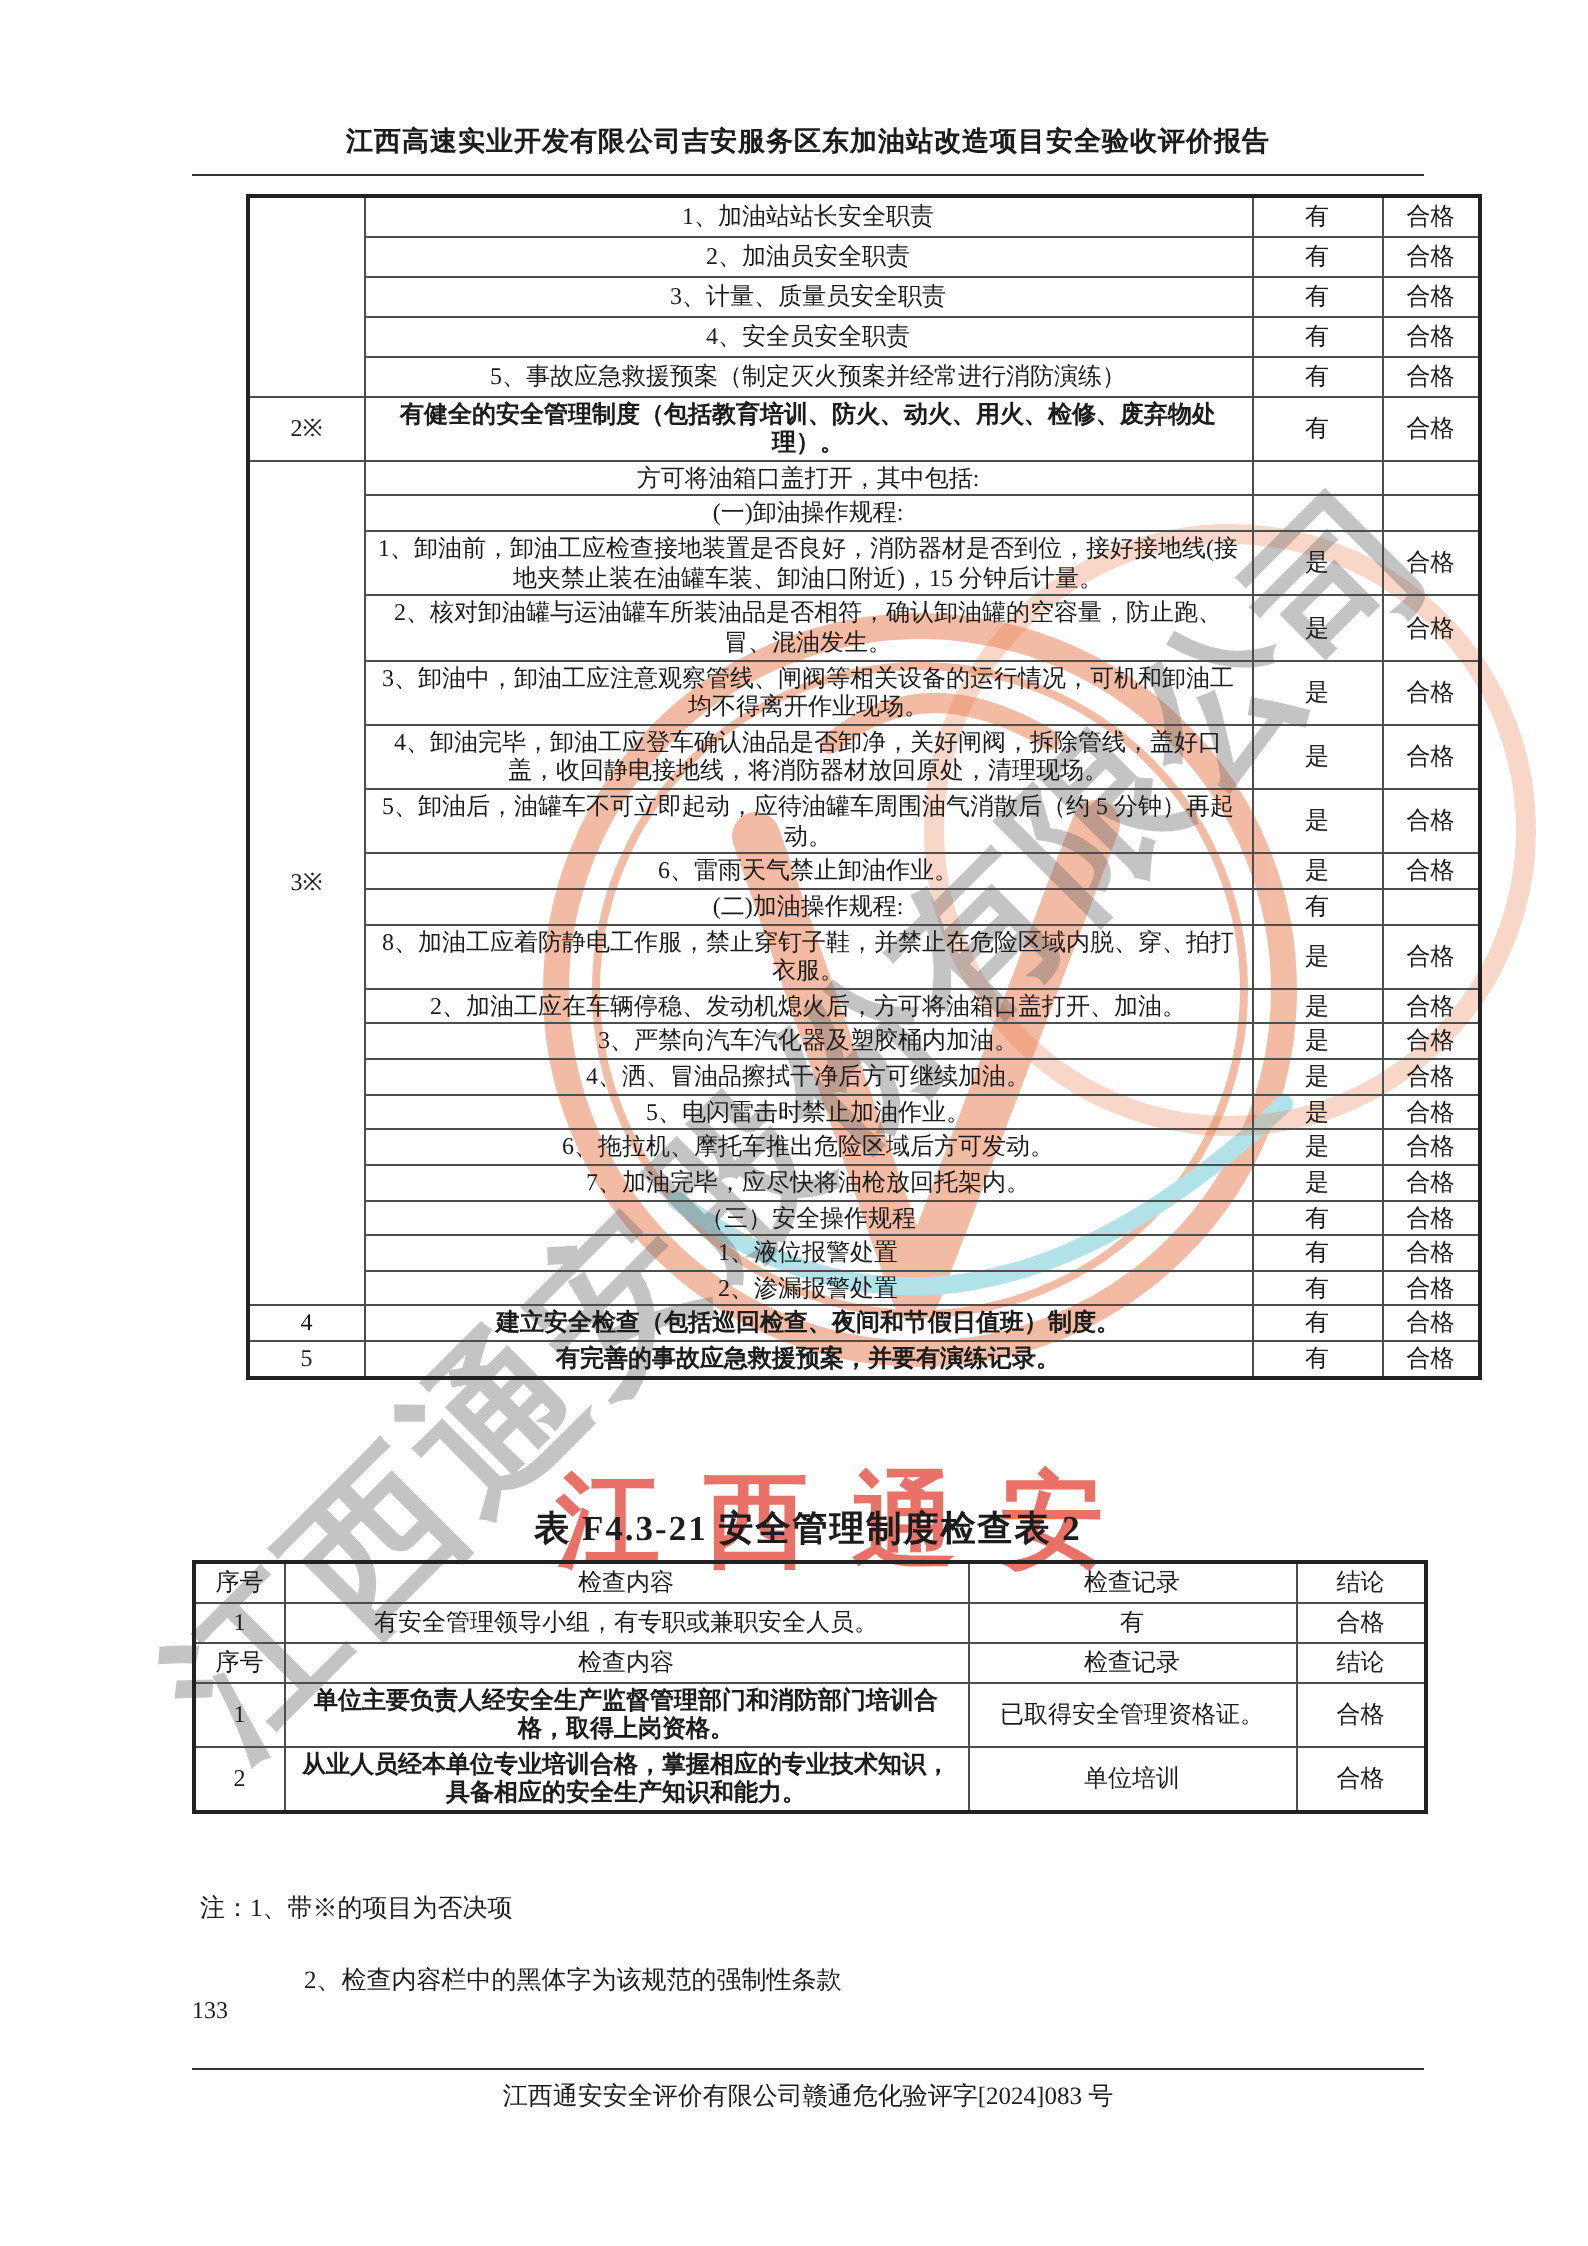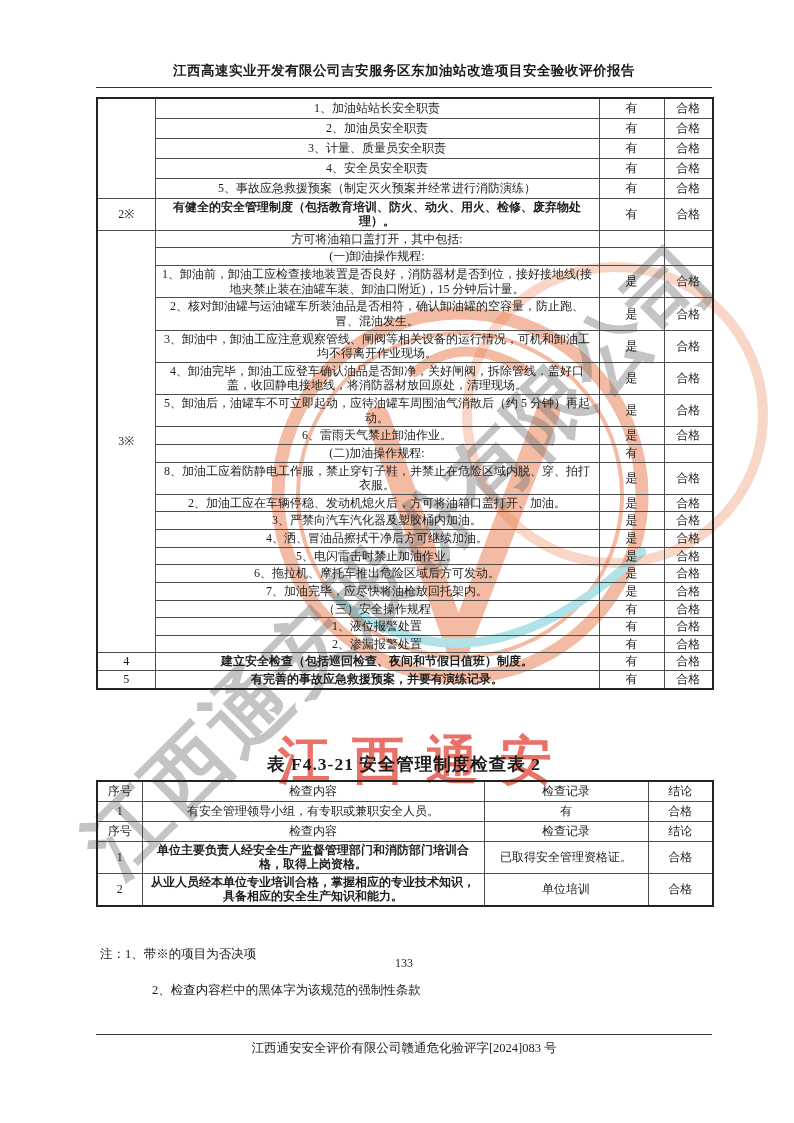--- a/index.html
+++ b/index.html
@@ -27,34 +27,34 @@
   .content { position:absolute; inset:0; z-index:1; }
   .doc-header {
     position:absolute; top:62px; left:96px; width:616px;
     text-align:center; font-size:13.5px; font-weight:bold; letter-spacing:0.5px;
   }
   .header-rule { position:absolute; top:87px; left:96px; width:616px; border-top:1.6px solid #333; }
 
   table { border-collapse:collapse; table-layout:fixed; background:transparent; }
   .tbl { position:absolute; left:96px; width:616px; border:2px solid #222; }
   .tbl td { border:1px solid #4d4d4d; font-size:12px; line-height:1.22; padding:1px 3px; text-align:center; vertical-align:middle; }
-  .tbl1 { top:97px; }
+  .tbl1 { top:97px;margin-left:27px; }
   .tbl2 { top:780px; }
   tr.r20 td { height:20px; }
   tr.thick td { border-top:1.8px solid #222; }
   td.bold, tr.boldrow td.c-content { font-weight:bold; }
   .tbl2 td.hdr { font-weight:normal; height:20px;text-align:center; }
   .t2-title {
     position:absolute; top:752px; left:96px; width:616px; text-align:center;
     font-size:17.5px; font-weight:700; letter-spacing:1px;
   }
   .note { position:absolute; font-size:12.5px;text-align:center; }
   .note1 { top:946px; left:100px; }
   .note2 { top:982px; left:129px;margin-left:23px; }
-  .pageno { position:absolute; top:956px; left:96px; width:616px; text-align:center; font-size:12px; }
+  .pageno { position:absolute; top:998px; left:96px; width:616px; font-size:12px; }
   .footer-rule { position:absolute; top:1034px; left:96px; width:616px; border-top:1.4px solid #333; }
   .footer { position:absolute; top:1040px; left:96px; width:616px; font-size:12.5px; display:flex; justify-content:center; }
 </style>
 </head>
 <body>
 
 <div class="page">
 
   <div class="wm-layer">
     <svg width="794" height="1123" viewBox="0 0 794 1123">

